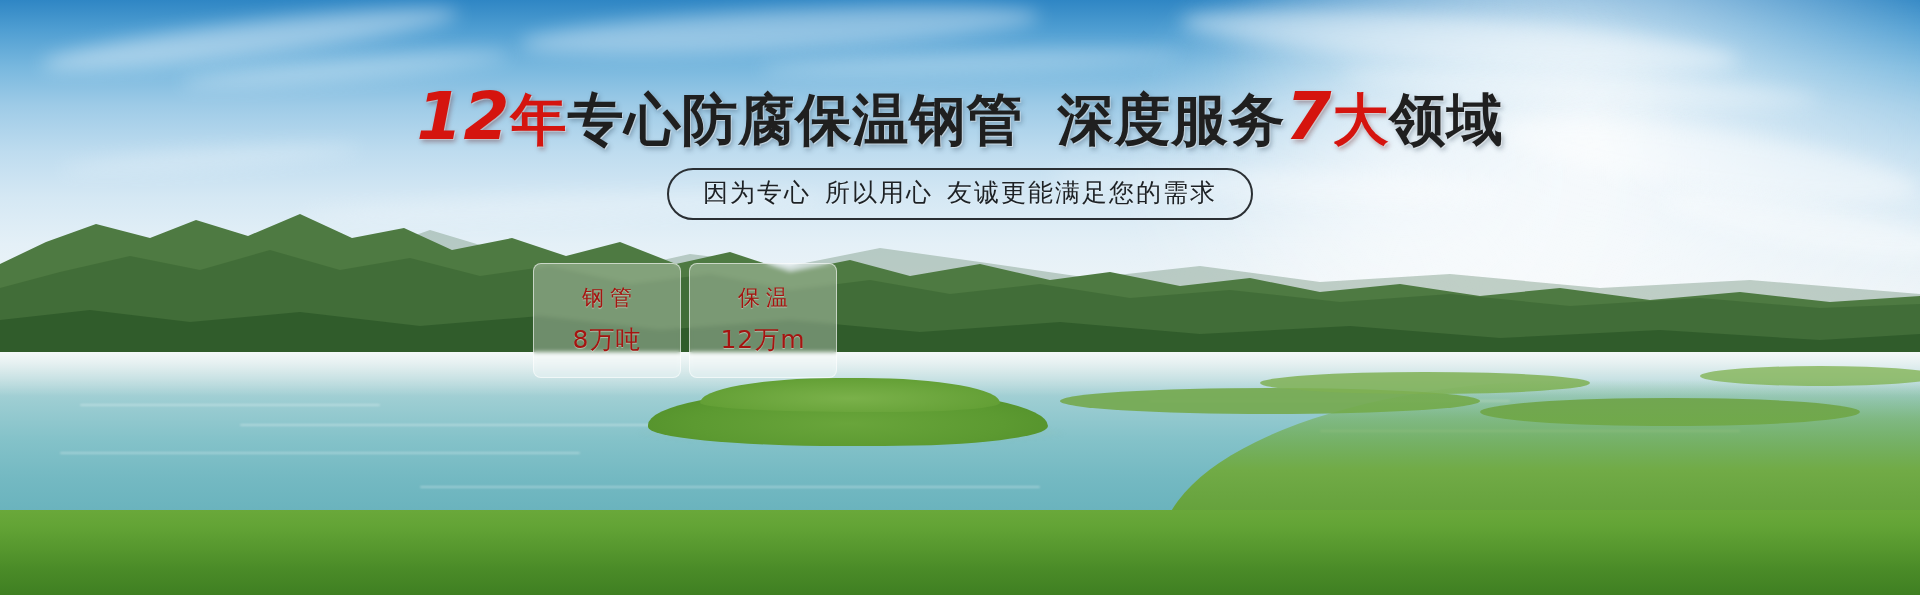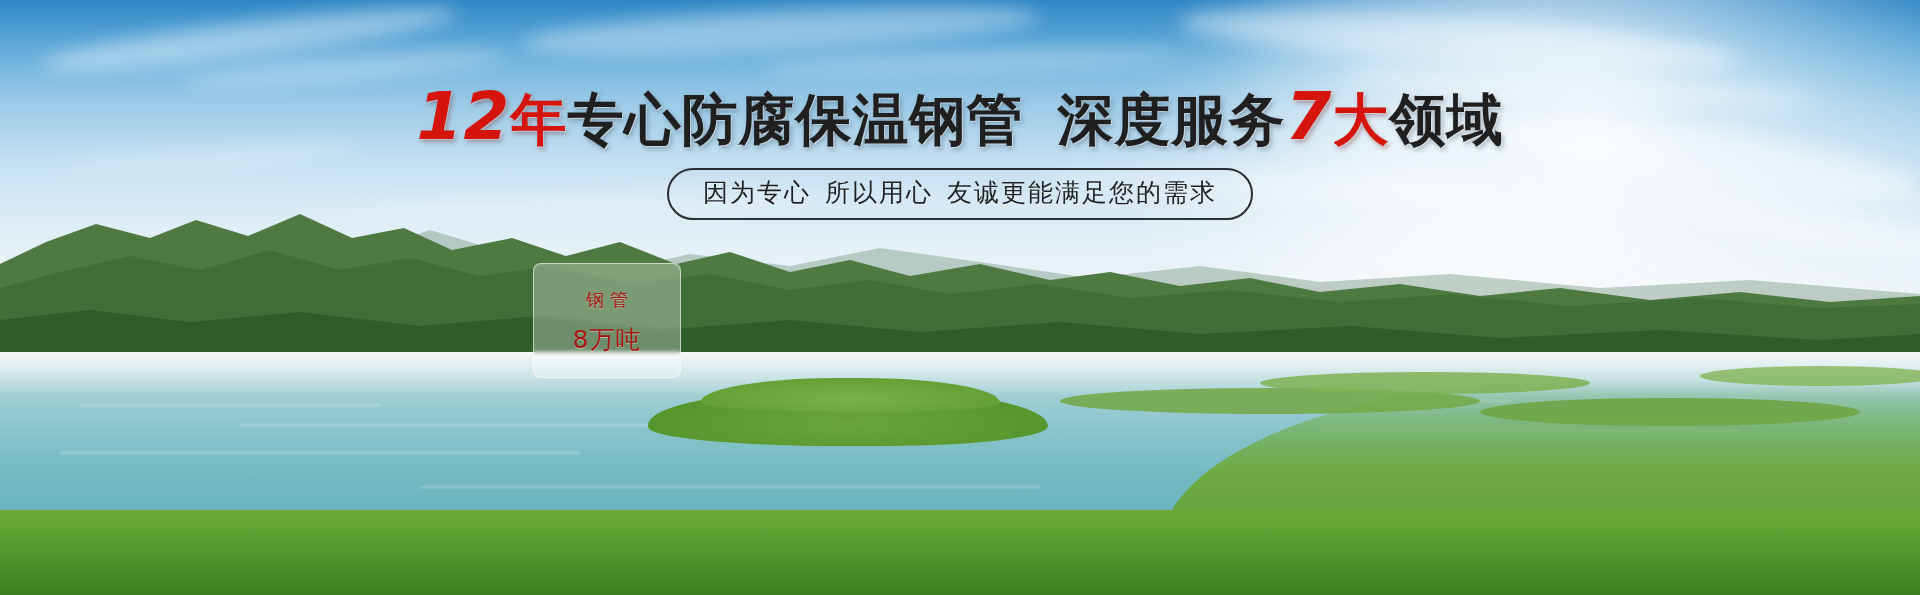--- a/index.html
+++ b/index.html
@@ -202,26 +202,26 @@
     background:rgba(255,255,255,.30);
     border:1px solid rgba(255,255,255,.58);
     backdrop-filter:blur(2px);
     display:flex;
     flex-direction:column;
     align-items:center;
     justify-content:center;
     gap:12px;
   }
   .stat .label{
-    font-size:18px;
+    font-size:22px;
     line-height:26px;
     letter-spacing:6px;
     text-indent:6px;
     color:#a51410;
-    font-family:Liberation Serif, serif;
+    font-family:Liberation Mono, monospace;
     text-shadow:0 1px 1px rgba(255,255,255,.45);
   }
   .stat .value{
     font-size:25px;
     line-height:30px;
     letter-spacing:1px;
     color:#a51410;
     font-family:"DejaVu Sans","Liberation Sans",sans-serif;
     text-shadow:0 1px 1px rgba(255,255,255,.45);
     text-align:right;
@@ -308,16 +308,20 @@
     </div>
 
     <div class="stats">
 
       <div class="stat">
         <div class="label">钢管</div>
         <div class="value"><span>8万吨</span></div>
       </div>
 
 
+      <div class="stat">
+        <div class="label">保温</div>
+        <div class="value"><span>12万m</span></div>
+      </div>
 
     </div>
   </div>
 </div>
 
 </body></html>

